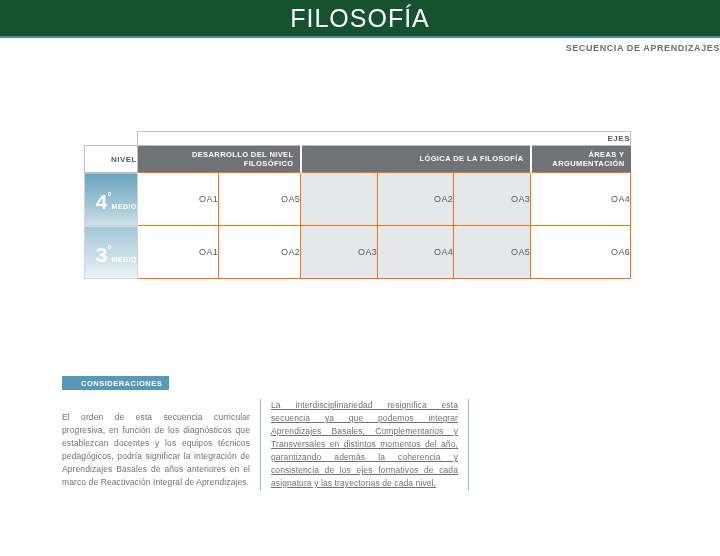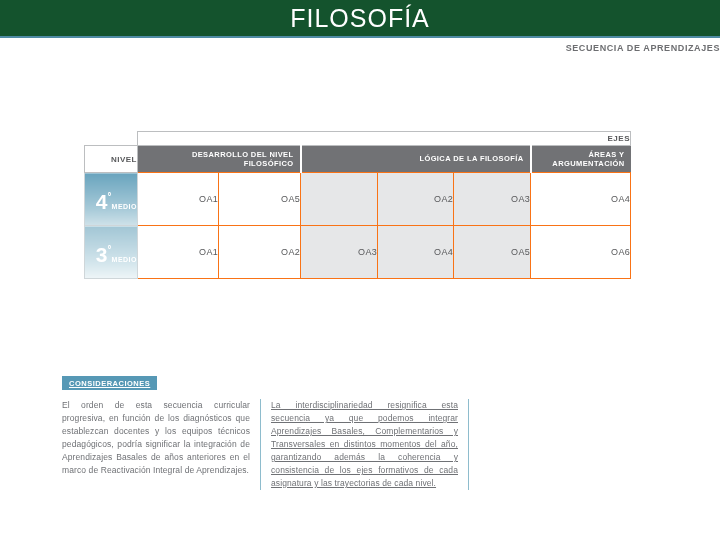--- a/index.html
+++ b/index.html
@@ -53,29 +53,28 @@
   td.level.l3 { background: linear-gradient(to bottom, #a2c6d5 0%, #d3e5ec 70%, #eef5f7 100%); }
   .lvl-num { color: #ffffff; font-size: 21px; font-weight: 700; line-height: 1; }
   .lvl-deg { color: #ffffff; font-size: 10px; font-weight: 700; vertical-align: top; }
   .lvl-suf { color: #ffffff; font-size: 7px; font-weight: 700; letter-spacing: 0.5px; }
 
   
   .considerations { position: absolute; left: 62px; top: 372px; width: 600px; }
   .badge {
     display: inline-block; background: #5698b5; color: #ffffff;
     font-size: 7.5px; font-weight: 700; letter-spacing: 0.5px;
-    padding: 3px 7px 2px 7px;
-    text-decoration: underline;
+    padding: 3px 7px 2px 19px;
   }
   .cols { display: flex; margin-top: 9px; align-items: stretch; }
   .para {
     font-size: 8.5px; line-height: 13px; color: #6f7175;
     text-align: justify; letter-spacing: 0.1px;
   }
-  .para.c1 { width: 188px; }
+  .para.c1 { width: 188px; margin-top: 12px; }
   .para.c2 { width: 187px; text-decoration: underline; }
   .para.c3 { width: 181px; }
   .vdiv { width: 1px; background: #8ebccd; margin: 0 10px; }
 </style>
 </head>
 <body>
 
 <div class="band">
   <h1>FILOSOFÍA</h1>
 </div>

